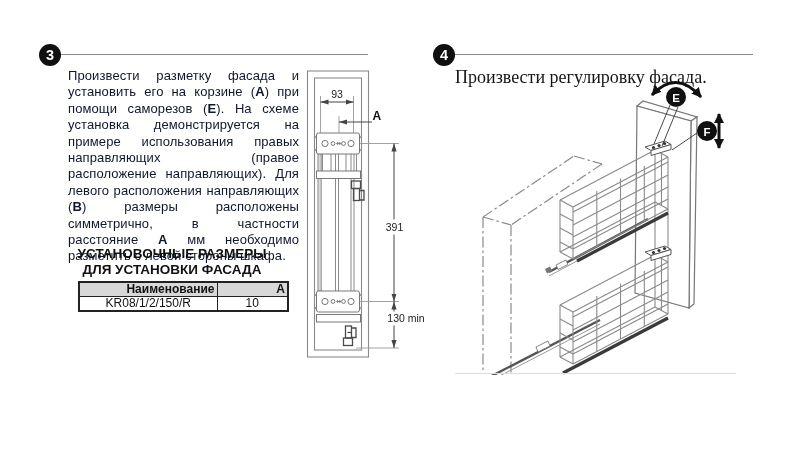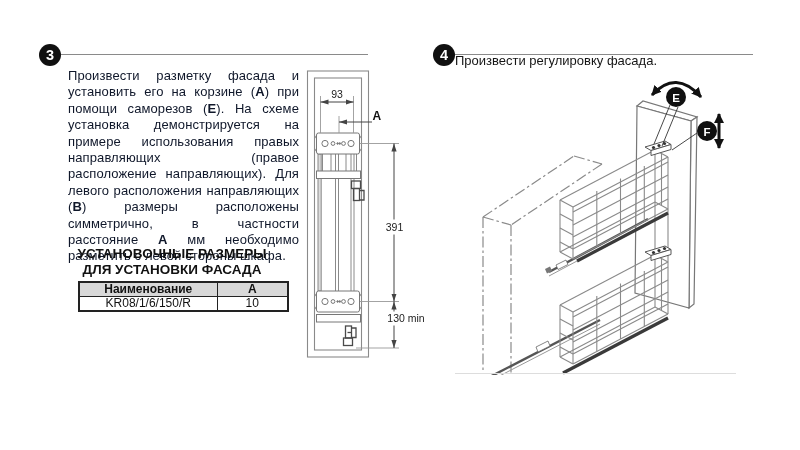--- a/index.html
+++ b/index.html
@@ -24,24 +24,24 @@
   }
   table.dims{
     position:absolute;left:78px;top:281px;border-collapse:collapse;
     font-size:12px;color:#111;table-layout:fixed;
   }
   table.dims th,table.dims td{
     border:1px solid #222;height:13px;line-height:13px;padding:0 2px;text-align:center;
     white-space:nowrap;overflow:hidden;
   }
   table.dims{border:2px solid #222;}
-  table.dims th{background:#d8d8d8;font-weight:bold;}
+  table.dims th{background:#d8d8d8;font-weight:bold;text-align:right;}
   .col-name{width:138px;}
   .col-a{width:71px;}
-  .caption4{position:absolute;left:455px;top:53px;font-size:13px;color:#151515;}
+  .caption4{position:absolute;left:455px;top:67px;font-size:18px;color:#151515;font-family:Liberation Serif, serif;}
   svg{position:absolute;}
   svg text{font-family:"Liberation Sans",sans-serif;}
   .dimtxt{font-size:10.5px;fill:#222;}
   .dimtxt-b{font-size:12px;font-weight:bold;fill:#111;}
   .lbltxt{font-size:11.5px;font-weight:bold;fill:#ffffff;}
 </style>
 </head>
 <body>
 
 <div class="page">
@@ -62,21 +62,21 @@
     <colgroup>
         <col class="col-name">
         <col class="col-a">
       </colgroup>
     <tbody>
         <tr>
       <th>Наименование</th>
       <th>А</th>
     </tr>
     <tr>
-      <td>KR08/1/6/150/R</td>
+      <td>KR08/1/2/150/R</td>
       <td>10</td>
     </tr>
   </tbody>
     </table>
 
   <svg style="left:300px;top:62px;" width="140" height="310" viewBox="300 62 140 310">
     <defs>
       <marker id="dimArr" markerUnits="userSpaceOnUse" markerWidth="9" markerHeight="7" refX="8" refY="3" orient="auto-start-reverse">
         <path d="M0,0.4 L8,3 L0,5.6 Z" fill="#444"></path>
       </marker>

